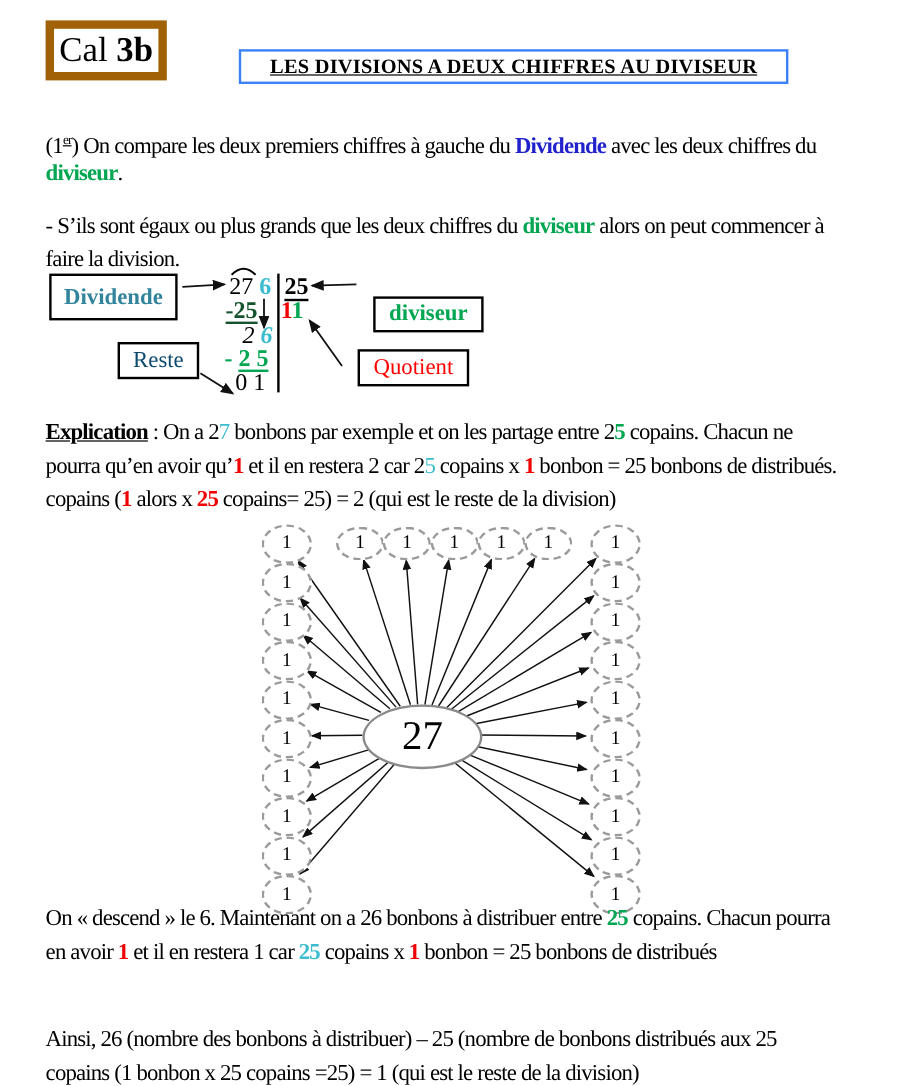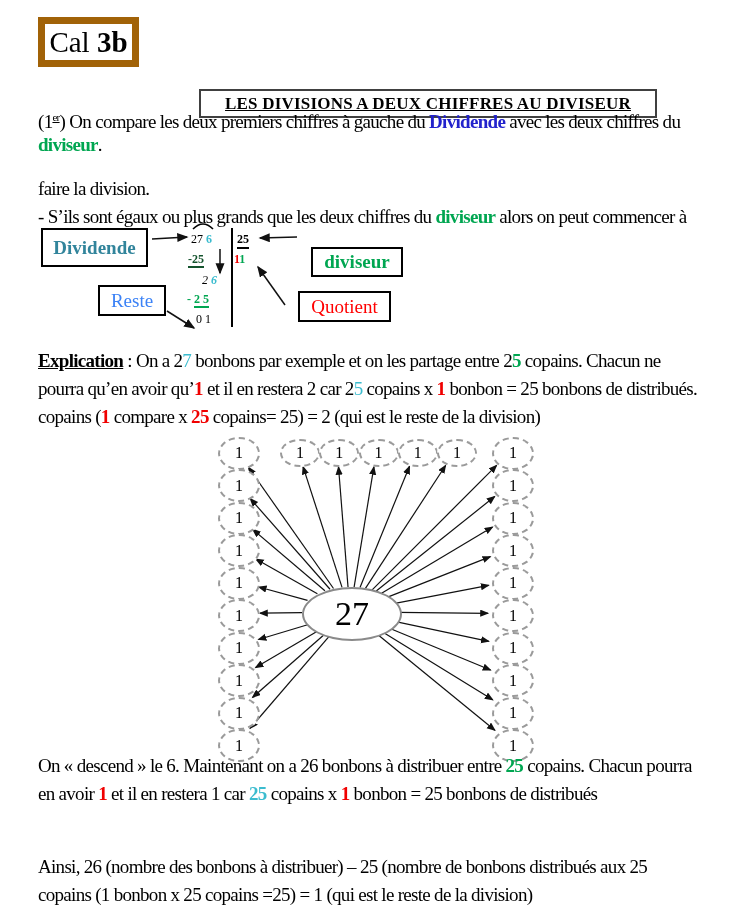--- a/index.html
+++ b/index.html
@@ -4,22 +4,22 @@
 <style>
   html,body{margin:0;padding:0;background:#e8e8e8;}
   .page{position:relative;width:755px;height:905px;background:#ffffff;margin:0 auto;
         font-family:"Liberation Serif",serif;color:#000;overflow:hidden;}
   .abs{position:absolute;}
 
   
   .badge{left:38px;top:17px;width:87px;height:36px;border:7px solid #a16207;
          display:flex;align-items:center;justify-content:center;font-size:29px;white-space:pre;}
   .badge .bold{font-weight:bold;}
-  .titlebox{left:199px;top:41px;width:454px;height:25px;border:2px solid #404040;
-            display:flex;align-items:center;justify-content:center;margin-top:48px;}
+  .titlebox{left:199px;top:41px;width:454px;height:25px;border:2px solid #3b82f6;
+            display:flex;align-items:center;justify-content:center;}
   .titlebox span{font-weight:bold;text-decoration:underline;font-size:17px;letter-spacing:.2px;}
 
   
   .para{font-size:19px;line-height:28px;letter-spacing:-0.7px;white-space:nowrap;}
   .para .line{height:28px;}
 
   
   .s-sup{vertical-align:super;font-size:11px;text-decoration:underline;}
   .s-b{font-weight:bold;}
   .s-bu{font-weight:bold;text-decoration:underline;}
@@ -30,24 +30,24 @@
   .s-red-b{color:#f00000;font-weight:bold;}
   .s-red-bu{color:#14532d;font-weight:bold;text-decoration:underline;text-underline-offset:3px;text-decoration-thickness:1.8px;}
   .s-green-bu{color:#00a651;font-weight:bold;text-decoration:underline;text-underline-offset:3px;text-decoration-thickness:1.8px;}
 
   
   .fig{left:0;top:215px;width:755px;height:132px;}
   .fig svg{position:absolute;left:0;top:0;}
   .lbox{position:absolute;border:2px solid #000;display:flex;align-items:center;justify-content:center;
         font-size:19px;background:#fff;}
   .lb-dividende{left:41px;top:13px;width:103px;height:35px;color:#31849b;font-weight:bold;}
-  .lb-reste{left:98px;top:70px;width:64px;height:27px;color:#3b82f6;}
+  .lb-reste{left:98px;top:70px;width:64px;height:27px;color:#0c4a6e;}
   .lb-diviseur{left:311px;top:32px;width:88px;height:26px;color:#00a651;font-weight:bold;}
   .lb-quotient{left:298px;top:76px;width:89px;height:27px;color:#ff0000;}
-  .num{position:absolute;font-size:12px;white-space:pre;line-height:20px;}
+  .num{position:absolute;font-size:20px;white-space:pre;line-height:20px;}
   .vbar{position:absolute;left:231px;top:13px;width:0;height:99px;border-left:2px solid #000;}
   .divisor-num{font-weight:bold;text-decoration:underline;text-underline-offset:4px;text-decoration-thickness:1.8px;}
 
   
   .diagram{left:0;top:430px;width:755px;height:350px;}
   .diagram svg{position:absolute;left:0;top:0;}
   .unit{position:absolute;border:2px dashed #9a9a9a;border-radius:50%;background:#fff;
         display:flex;align-items:center;justify-content:center;font-size:16px;}
   .center-ellipse{position:absolute;left:302px;top:157px;width:96px;height:50px;border:2px solid #8a8a8a;
         border-radius:50%;background:#fff;display:flex;align-items:center;justify-content:center;font-size:34px;}
@@ -60,22 +60,22 @@
   <div class="abs badge"><span>Cal </span><span class="bold">3b</span></div>
   <div class="abs titlebox">
     <span>LES DIVISIONS A DEUX CHIFFRES AU DIVISEUR</span>
   </div>
 
   <div class="abs para" style="left:38px;top:103px;">
       <div class="line"><span>(1</span><span class="s-sup">er</span><span>) On compare les deux premiers chiffres à gauche du </span><span class="s-blue-b">Dividende</span><span> avec les deux chiffres du</span></div>
       <div class="line"><span class="s-green-b">diviseur</span><span>.</span></div>
     </div>
   <div class="abs para" style="left:38px;top:175px;">
+      <div class="line"><span>- S’ils sont égaux ou plus grands que les deux chiffres du </span><span class="s-green-b">diviseur</span><span> alors on peut commencer à</span></div>
       <div class="line"><span>faire la division.</span></div>
-      <div class="line"><span>- S’ils sont égaux ou plus grands que les deux chiffres du </span><span class="s-green-b">diviseur</span><span> alors on peut commencer à</span></div>
     </div>
 
   <div class="abs fig">
     <svg id="fig-svg" width="755" height="132">
       <defs>
         <marker id="ah1" markerWidth="9" markerHeight="9" refX="6.5" refY="3" orient="auto">
           <path d="M0,0 L7.5,3 L0,6 z" fill="#111"></path>
         </marker>
       </defs>
     <line x1="152" y1="24" x2="187" y2="22" stroke="#111" stroke-width="1.5" marker-end="url(#ah1)"></line>
@@ -104,21 +104,21 @@
     <span class="num" style="left:188px;top:34px;"><span class="s-red-bu">-25</span></span>
     <span class="num s-b" style="left:234px;top:34px;"><span class="s-red-b">1</span><span class="s-green-b">1</span></span>
     <span class="num" style="left:202px;top:55px;font-style:italic;"><span>2 </span><span class="s-cyan-b">6</span></span>
     <span class="num" style="left:187px;top:74px;"><span class="s-green-b">- </span><span class="s-green-bu">2 5</span></span>
     <span class="num" style="left:196px;top:94px;"><span>0 1</span></span>
   </div>
 
   <div class="abs para" style="left:38px;top:347px;">
       <div class="line"><span class="s-bu">Explication</span><span> : On a 2</span><span class="s-cyan">7</span><span> bonbons par exemple et on les partage entre 2</span><span class="s-green-b">5</span><span> copains. Chacun ne</span></div>
       <div class="line"><span>pourra qu’en avoir qu’</span><span class="s-red-b">1</span><span> et il en restera 2 car 2</span><span class="s-cyan">5</span><span> copains x </span><span class="s-red-b">1</span><span> bonbon = 25 bonbons de distribués.</span></div>
-      <div class="line"><span>copains (</span><span class="s-red-b">1</span><span> compare x </span><span class="s-red-b">25</span><span> copains= 25) = 2 (qui est le reste de la division)</span></div>
+      <div class="line"><span>copains (</span><span class="s-red-b">1</span><span> alors x </span><span class="s-red-b">25</span><span> copains= 25) = 2 (qui est le reste de la division)</span></div>
     </div>
 
   <div class="abs diagram">
     <svg id="diag-svg" width="755" height="350">
       <defs>
         <marker id="ah2" markerWidth="9" markerHeight="9" refX="6.5" refY="3" orient="auto">
           <path d="M0,0 L7.5,3 L0,6 z" fill="#111"></path>
         </marker>
       </defs>
     <line x1="333.5200083618832" y1="158.5196579315327" x2="248.30706739863066" y2="37.11006947946494" stroke="#111" stroke-width="1.2" marker-end="url(#ah2)"></line>

